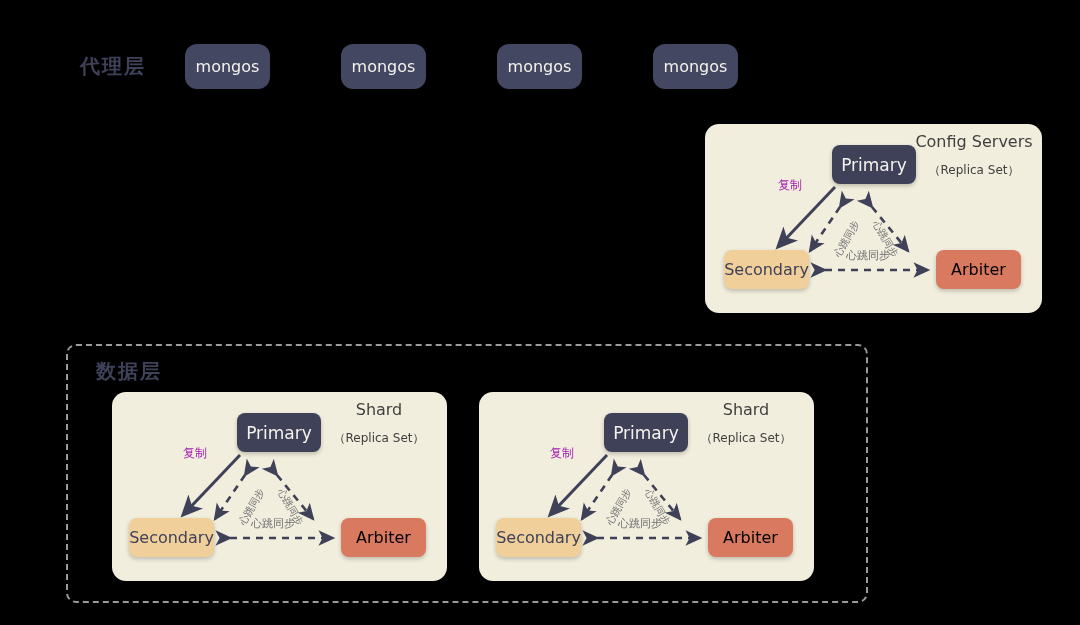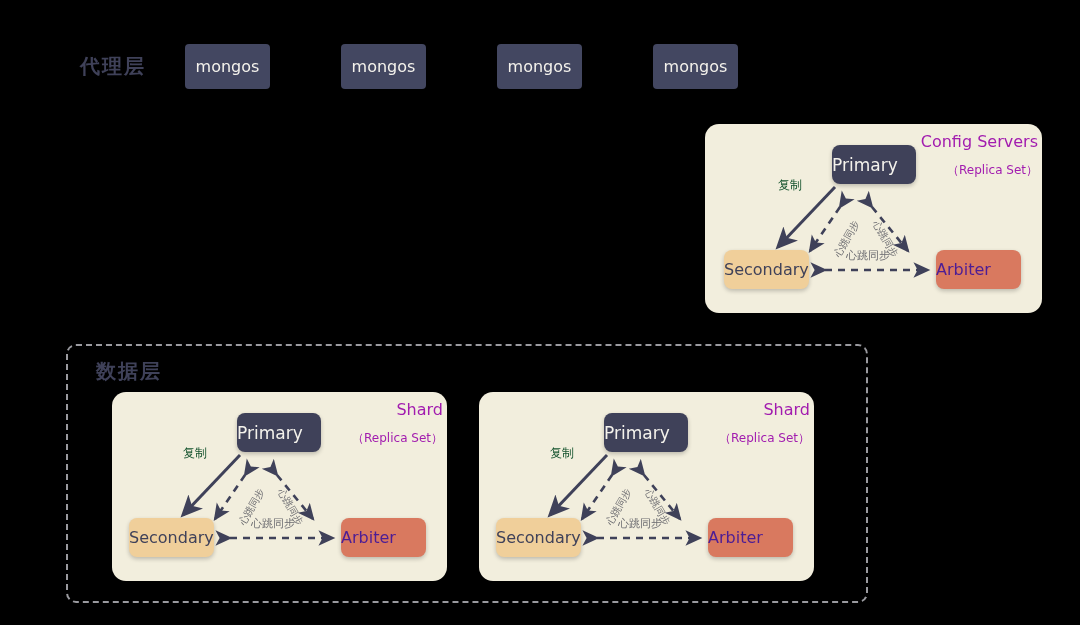--- a/index.html
+++ b/index.html
@@ -20,70 +20,71 @@
     font-weight: 700;
     letter-spacing: 2px;
     white-space: nowrap;
   }
 
   
   .mongos {
     position: absolute;
     height: 45px;
     background: #434761;
-    border-radius: 4px;
+    border-radius: 12px;
     color: #f4f2ec;
     font-family: "DejaVu Sans", sans-serif;
     font-size: 16px;
     display: flex;
     align-items: center;
     justify-content: center;
     box-shadow: 0 2px 5px rgba(0,0,0,0.45);
   }
 
   
   .rs-card {
     position: absolute;
     background: #f2eedd;
     border-radius: 14px;
     box-shadow: 0 3px 9px rgba(0,0,0,0.40);
   }
   .rs-card .card-title {
     position: absolute;
-    text-align: right;
-    color: #a21caf;
+    text-align: center;
+    color: #404040;
     font-family: "DejaVu Sans", sans-serif;
     white-space: nowrap;
   }
   .rs-card .card-title .t-main { display:block; font-size: 16px; }
   .rs-card .card-title .t-sub  { display:block; font-size: 12px; margin-top: 11px; }
 
   
   .node {
     position: absolute;
     border-radius: 8px;
     display: flex;
     align-items: center;
+    justify-content: center;
     font-family: "DejaVu Sans", sans-serif;
     white-space: nowrap;
     box-shadow: 0 2px 4px rgba(0,0,0,0.22);
   }
   .node.primary   { background: #3f4159; color: #f4f2ec; }
   .node.secondary { background: #f0cf9a; color: #3f4159; }
-  .node.arbiter   { background: #d9795f; color: #4c1d95; }
+  .node.arbiter   { background: #d9795f; color: #000000; }
 
   
   .edge-label {
     position: absolute;
     color: #6b6b70;
     font-family: "DejaVu Sans", sans-serif;
     white-space: nowrap;
     transform-origin: center center;
   }
-  .edge-label.dark { color: #14532d; }
+  .edge-label.dark { color: #a21caf; }
 
   
   .wires { position: absolute; left: 0; top: 0; overflow: visible; }
 
   
   .dashed-box {
     position: absolute;
     border: 2px dashed #9a9a9f;
     border-radius: 10px;
     background: transparent;

